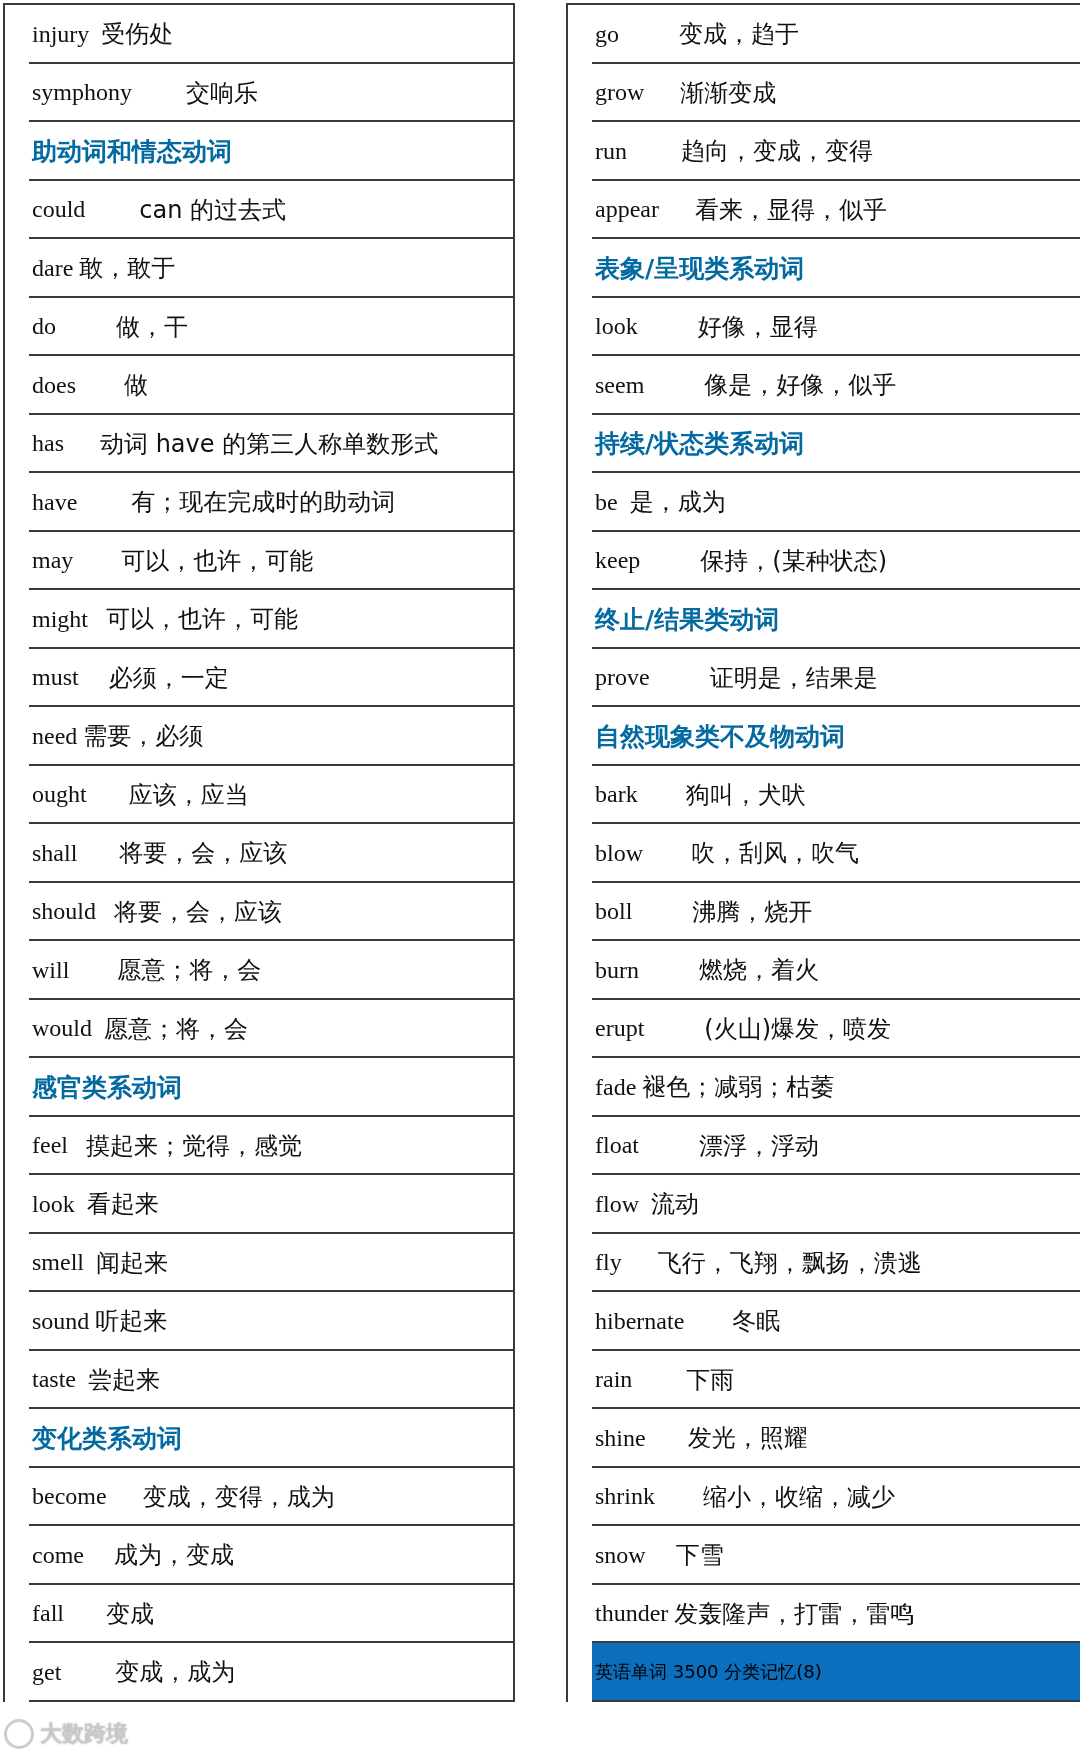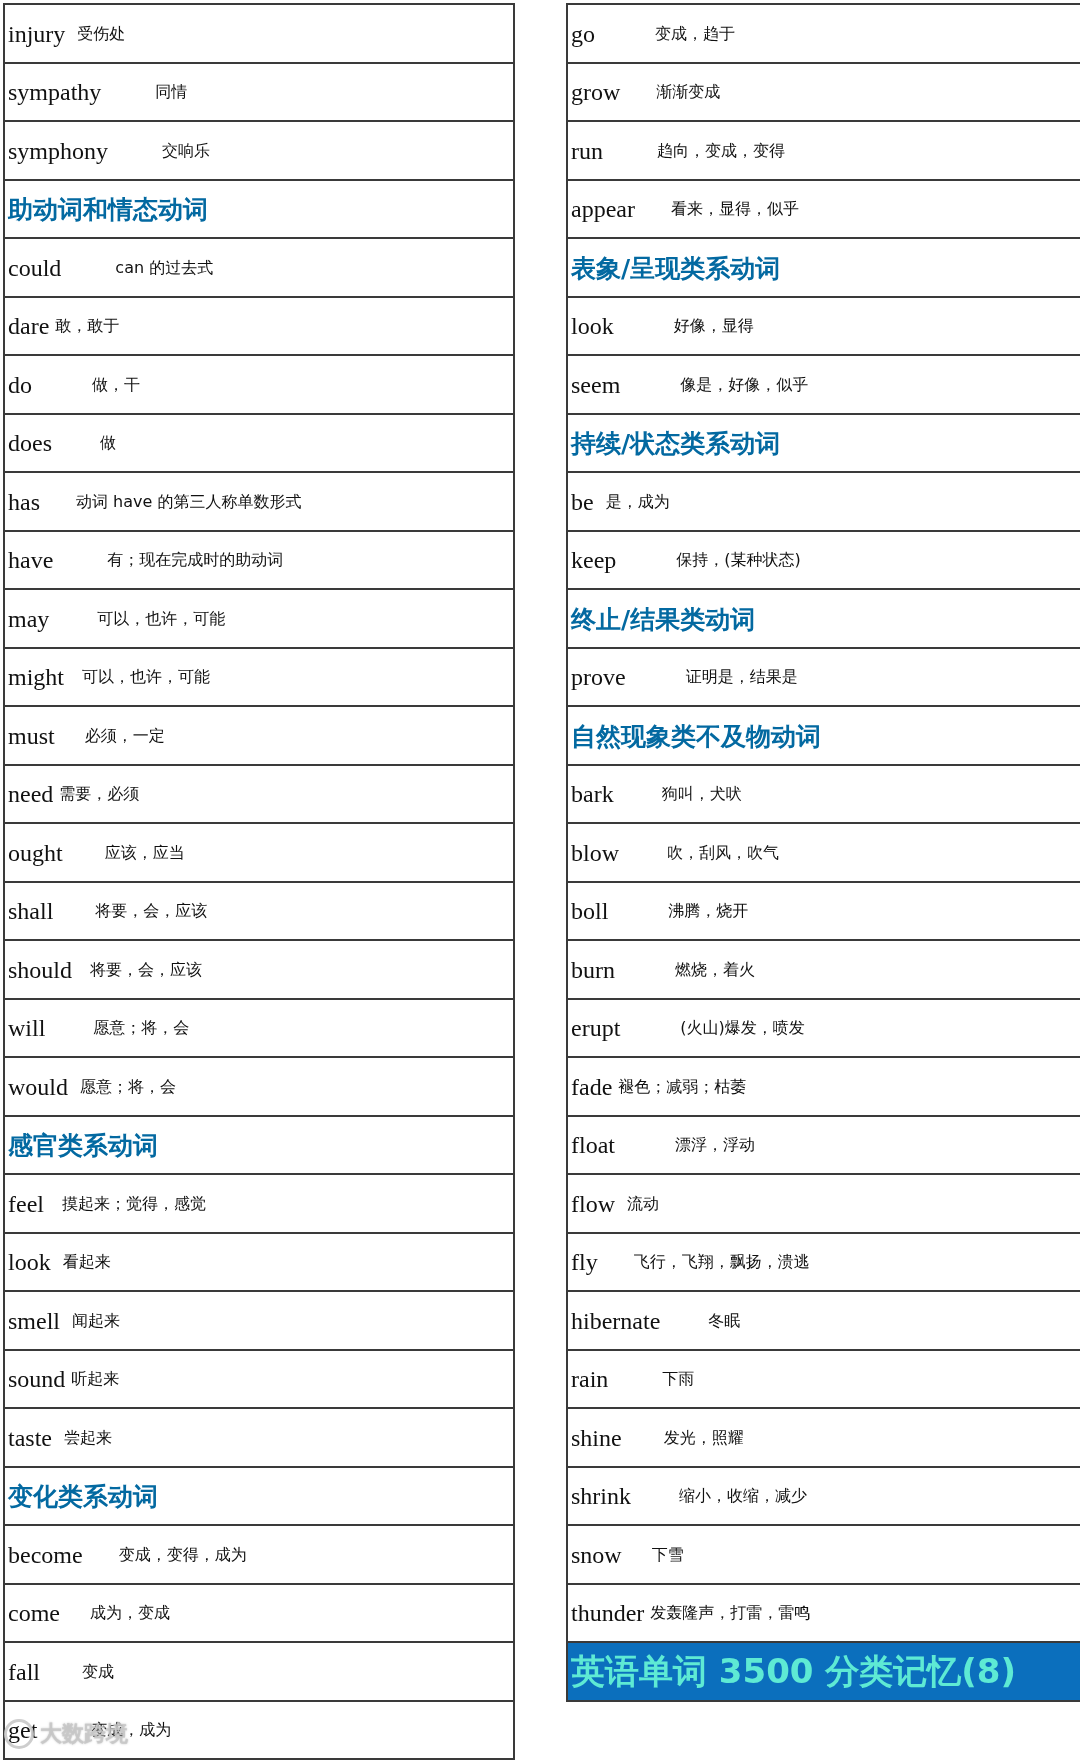--- a/index.html
+++ b/index.html
@@ -3,39 +3,38 @@
 <meta charset="utf-8">
 <style>
   html, body { margin: 0; padding: 0; background: #ffffff; }
   body { width: 1080px; height: 1761px; position: relative; overflow: hidden;
          font-family: "Liberation Serif", "DejaVu Serif", serif; }
   .col { position: absolute; top: 3px; width: 510px; border: 2px solid #3a3a3a; border-bottom: none; box-sizing: border-box; }
   .col.left { left: 3px; width: 512px; }
   .col.right { left: 566px; width: 593px; }
   .row { height: 58.5px; box-sizing: border-box; border-bottom: 2px solid #3a3a3a;
          display: flex; align-items: center; padding-left: 3px; padding-top: 2px;
-         font-size: 24px; color: #111; white-space: pre; overflow: hidden; }
+         font-size: 24px; color: #111; white-space: pre; overflow: hidden; margin-left: 24px; }
   .row .en { font-family: "Liberation Serif", "DejaVu Serif", serif; }
-  .row .zh { font-family: "DejaVu Sans", "Liberation Sans", sans-serif; font-size: 16px; }
+  .row .zh { font-family: "DejaVu Sans", "Liberation Sans", sans-serif; font-size: 24px; }
   .row.header .zh { color: #0369a1; font-weight: bold; font-size: 25px; }
   .row.footer { background: #0b6fbd; }
-  .row.footer .zh { color: #5eead4; font-weight: bold; font-size: 34px; }
+  .row.footer .zh { color: #000000; font-weight: normal; font-size: 18px; }
   .watermark { position: absolute; left: 4px; top: 1719px; display: flex; align-items: center;
                gap: 6px; color: rgba(200,200,200,0.85); font-family: "DejaVu Sans", sans-serif;
                font-size: 22px; font-weight: bold; pointer-events: none;
                text-shadow: 0 0 2px rgba(120,120,120,0.5); text-align: right; }
   .watermark .logo { width: 30px; height: 30px; border: 3px solid rgba(200,200,200,0.9);
                      border-radius: 50%; box-sizing: border-box; }
 </style>
 </head>
 <body>
 
 <div class="col left" id="left-col">
     <div class="row"><span class="en">injury</span><span class="en">  </span><span class="zh">受伤处</span></div>
-    <div class="row"><span class="en">sympathy</span><span class="en">         </span><span class="zh">同情</span></div>
     <div class="row"><span class="en">symphony</span><span class="en">         </span><span class="zh">交响乐</span></div>
     <div class="row header"><span class="zh">助动词和情态动词</span></div>
     <div class="row"><span class="en">could</span><span class="en">         </span><span class="zh">can 的过去式</span></div>
     <div class="row"><span class="en">dare</span><span class="en"> </span><span class="zh">敢，敢于</span></div>
     <div class="row"><span class="en">do</span><span class="en">          </span><span class="zh">做，干</span></div>
     <div class="row"><span class="en">does</span><span class="en">        </span><span class="zh">做</span></div>
     <div class="row"><span class="en">has</span><span class="en">      </span><span class="zh">动词 have 的第三人称单数形式</span></div>
     <div class="row"><span class="en">have</span><span class="en">         </span><span class="zh">有；现在完成时的助动词</span></div>
     <div class="row"><span class="en">may</span><span class="en">        </span><span class="zh">可以，也许，可能</span></div>
     <div class="row"><span class="en">might</span><span class="en">   </span><span class="zh">可以，也许，可能</span></div>

